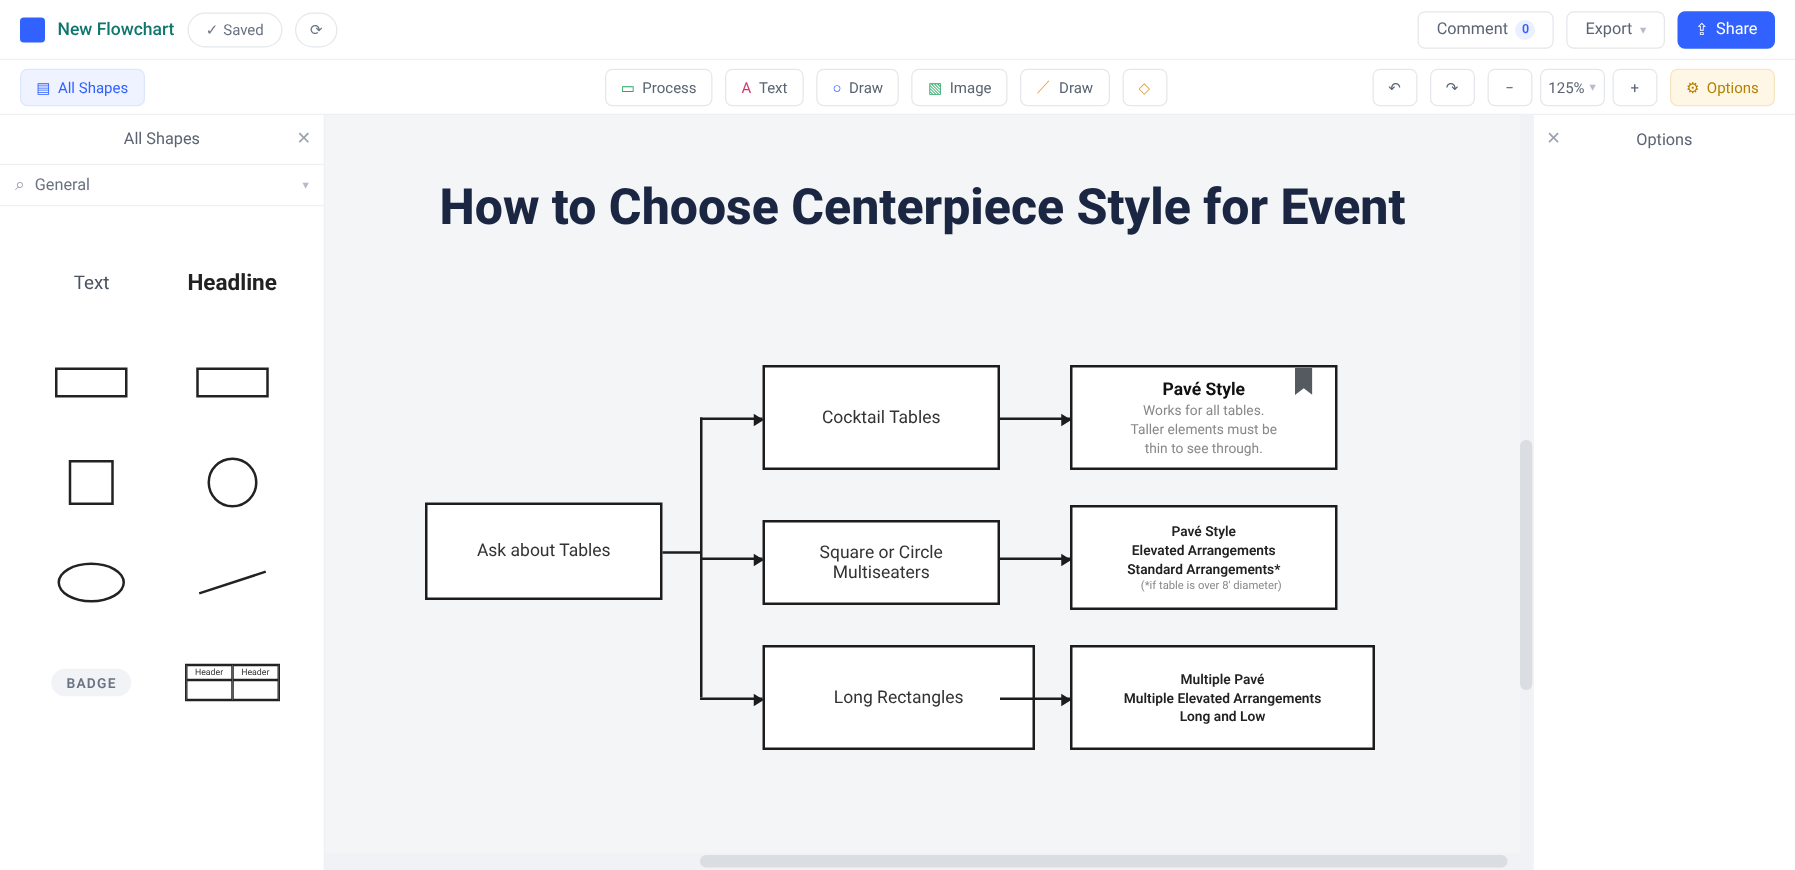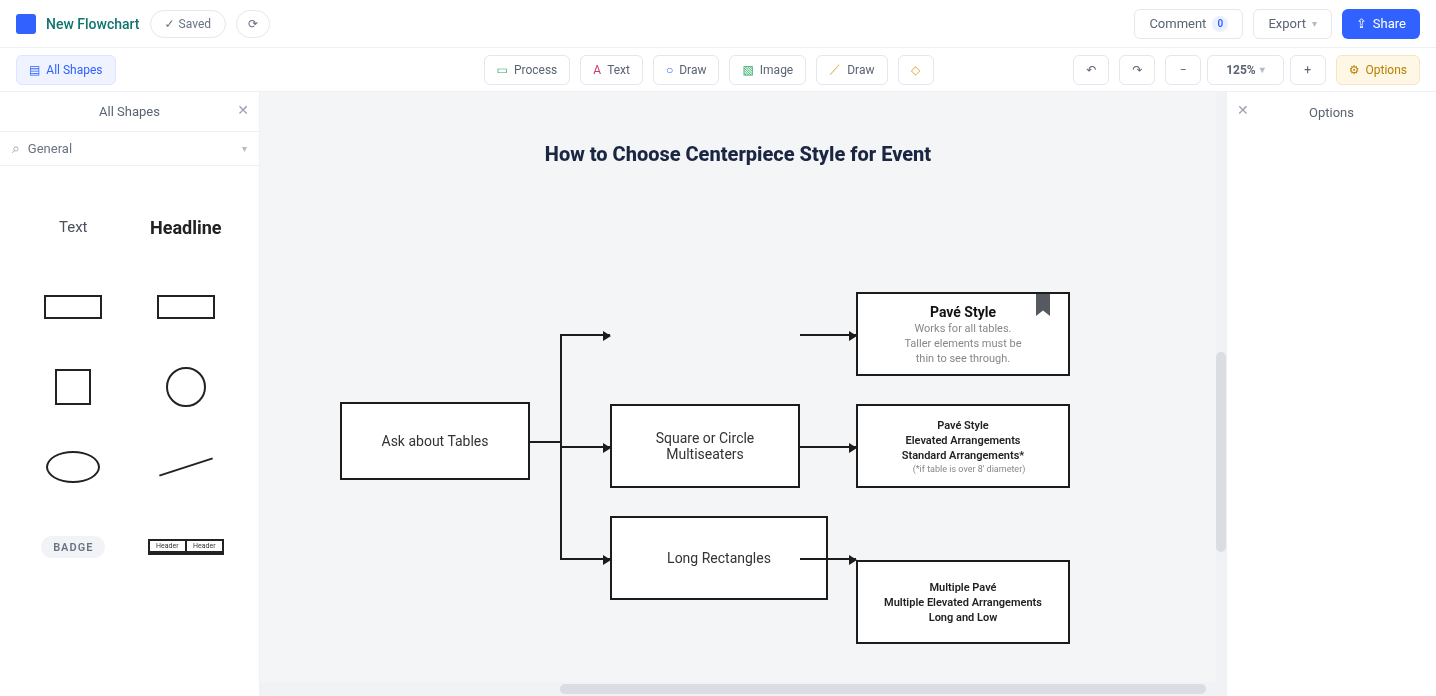--- a/index.html
+++ b/index.html
@@ -17,21 +17,21 @@
 
 .toolbar-row { display: flex; align-items: center; height: 44px; padding: 0 16px; gap: 8px; border-bottom: 1px solid #eef0f3; }
 .chip { display: inline-flex; align-items: center; height: 30px; padding: 0 12px; border: 1px solid #e4e7ec; border-radius: 6px; font-size: 12px; color: #5a6472; gap: 6px; background: #fff; }
 .chip.active { background: #eef3ff; border-color: #dce6ff; color: #3162ff; }
 .chip.highlight { background: #fff7e6; border-color: #f5e6c1; color: #b58100; }
 .chip.iconbox { width: 36px; padding: 0; justify-content: center; }
 .chip-icon { font-size: 12px; }
 .toolbar-center { display: flex; gap: 10px; margin-left: 360px; }
 .toolbar-right { display: flex; gap: 10px; margin-left: auto; align-items: center; }
 .zoom-group { display: flex; align-items: center; gap: 6px; }
-.zoom-display { display: inline-flex; align-items: center; height: 30px; padding: 0 18px; border: 1px solid #e4e7ec; border-radius: 6px; font-size: 12px; color: #5a6472; gap: 4px; font-weight: bold; }
+.zoom-display { display: inline-flex; align-items: center; height: 30px; padding: 0 6px; border: 1px solid #e4e7ec; border-radius: 6px; font-size: 12px; color: #5a6472; gap: 4px; }
 
 .workspace { display: flex; height: calc(100% - 92px); }
 
 .left-panel { width: 260px; border-right: 1px solid #eef0f3; display: flex; flex-direction: column; background: #fff; }
 .panel-header { display: flex; align-items: center; justify-content: center; position: relative; height: 40px; font-size: 13px; color: #5a6472; border-bottom: 1px solid #eef0f3; }
 .panel-close { position: absolute; right: 10px; top: 10px; color: #9aa2b0; font-size: 14px; }
 .search-row { display: flex; align-items: center; gap: 8px; padding: 8px 12px; border-bottom: 1px solid #eef0f3; }
 .search-icon { color: #9aa2b0; font-size: 14px; }
 .search-input { border: none; outline: none; font-size: 13px; color: #6a7383; flex: 1; background: transparent; }
 .chev { color: #b6bcc7; font-size: 10px; }
@@ -39,28 +39,28 @@
 .shape-grid { display: grid; grid-template-columns: 1fr 1fr; gap: 26px 18px; padding: 34px 26px; }
 .shape-cell { display: flex; align-items: center; justify-content: center; height: 54px; }
 .txt-sample { font-size: 15px; color: #4a5260; }
 .txt-head { font-size: 18px; font-weight: 700; color: #222; }
 .sh-rect { width: 58px; height: 24px; border: 2px solid #222; }
 .sh-square { width: 36px; height: 36px; border: 2px solid #222; }
 .sh-circle { width: 40px; height: 40px; border: 2px solid #222; border-radius: 50%; }
 .sh-ellipse { width: 54px; height: 32px; border: 2px solid #222; border-radius: 50%; }
 .sh-line { width: 56px; height: 2px; background: #222; transform: rotate(-18deg); }
 .badge-chip { display: inline-flex; align-items: center; justify-content: center; height: 22px; padding: 0 12px; border-radius: 11px; background: #f1f3f6; font-size: 11px; letter-spacing: 1px; color: #6a7383; font-weight: 600; }
-.mini-table { width: 76px; height: 16px; border: 1px solid #222; display: grid; grid-template-columns: 1fr 1fr; grid-template-rows: 12px 1fr; font-size: 7px; }
+.mini-table { width: 76px; height: 30px; border: 1px solid #222; display: grid; grid-template-columns: 1fr 1fr; grid-template-rows: 12px 1fr; font-size: 7px; }
 .mini-table div { border: 0.5px solid #222; display: flex; align-items: center; justify-content: center; color: #333; }
 
 .canvas-wrap { flex: 1; position: relative; background: #f0f2f5; overflow: hidden; }
 .canvas-wrap::after { content: ""; position: absolute; left: 300px; right: 20px; bottom: 2px; height: 10px; background: #c4c8cf; border-radius: 5px; opacity: .5; }
 .canvas { position: absolute; left: 0; top: 0; right: 10px; bottom: 14px; background: #f4f5f7; }
 .canvas-scroll { position: absolute; right: 0; top: 260px; width: 10px; height: 200px; background: #c4c8cf; border-radius: 5px; opacity: .5; }
-.chart-title { position: absolute; left: 0; right: 0; top: 50px; text-align: center; font-size: 20px; font-weight: 800; color: #1b2642; }
+.chart-title { position: absolute; left: 0; right: 0; top: 50px; text-align: center; font-size: 40px; font-weight: 800; color: #1b2642; }
 
 .fbox { position: absolute; background: #fff; border: 2px solid #1c1c1c; display: flex; align-items: center; justify-content: center; font-size: 14px; color: #333; padding: 6px; }
 .fbox .stack { display: flex; flex-direction: column; align-items: center; gap: 2px; text-align: center; width: 100%; }
 .b { font-weight: 700; color: #111; }
 .sm { font-size: 11px; color: #888; }
 .smm { font-size: 11px; color: #222; font-weight: 600; }
 .tiny { font-size: 9px; color: #888; padding-left: 12px; }
 .bookmark { position: absolute; top: 0; right: 18px; width: 14px; height: 22px; background: #555a60; clip-path: polygon(0 0,100% 0,100% 100%,50% 75%,0 100%); }
 
 .arrow-h { position: absolute; height: 0; border-top: 2px solid #1c1c1c; }
@@ -206,22 +206,25 @@
   </div>
 
   <div class="canvas-wrap">
     <div class="canvas">
       <div class="chart-title">How to Choose Centerpiece Style for Event</div>
 
       <div class="fbox" style="left:80px; top:310px; width:190px; height:78px;">
         <span>Ask about Tables</span>
       </div>
 
-
-      <div class="fbox" style="left:350px; top:312px; width:190px; height:84px;">
+      <div class="fbox" style="left:350px; top:200px; width:190px; height:84px;">
+        <span>Cocktail Tables</span>
+      </div>
+
+      <div class="fbox" style="left:350px; top:324px; width:190px; height:68px;">
         <div class="stack">
             <span>Square or Circle Multiseaters</span>
           </div>
       </div>
 
       <div class="fbox" style="left:350px; top:424px; width:218px; height:84px;">
         <span>Long Rectangles</span>
       </div>
 
       <div class="fbox" style="left:596px; top:200px; width:214px; height:84px;">
@@ -236,21 +239,21 @@
 
       <div class="fbox" style="left:596px; top:312px; width:214px; height:84px;">
         <div class="stack">
           <span class="smm">Pavé Style</span>
           <span class="smm">Elevated Arrangements</span>
           <span class="smm">Standard Arrangements*</span>
           <span class="tiny">(*if table is over 8' diameter)</span>
         </div>
       </div>
 
-      <div class="fbox" style="left:596px; top:424px; width:214px; height:84px;margin-top:44px;">
+      <div class="fbox" style="left:596px; top:424px; width:244px; height:84px;">
         <div class="stack">
           <span class="smm">Multiple Pavé</span>
           <span class="smm">Multiple Elevated Arrangements</span>
           <span class="smm">Long and Low</span>
         </div>
       </div>
 
       <div class="hseg" style="left:270px; top:349px; width:30px;"></div>
       <div class="vline" style="left:300px; top:242px; height:224px;"></div>
       <div class="arrow-h" style="left:300px; top:242px; width:50px;"></div>

